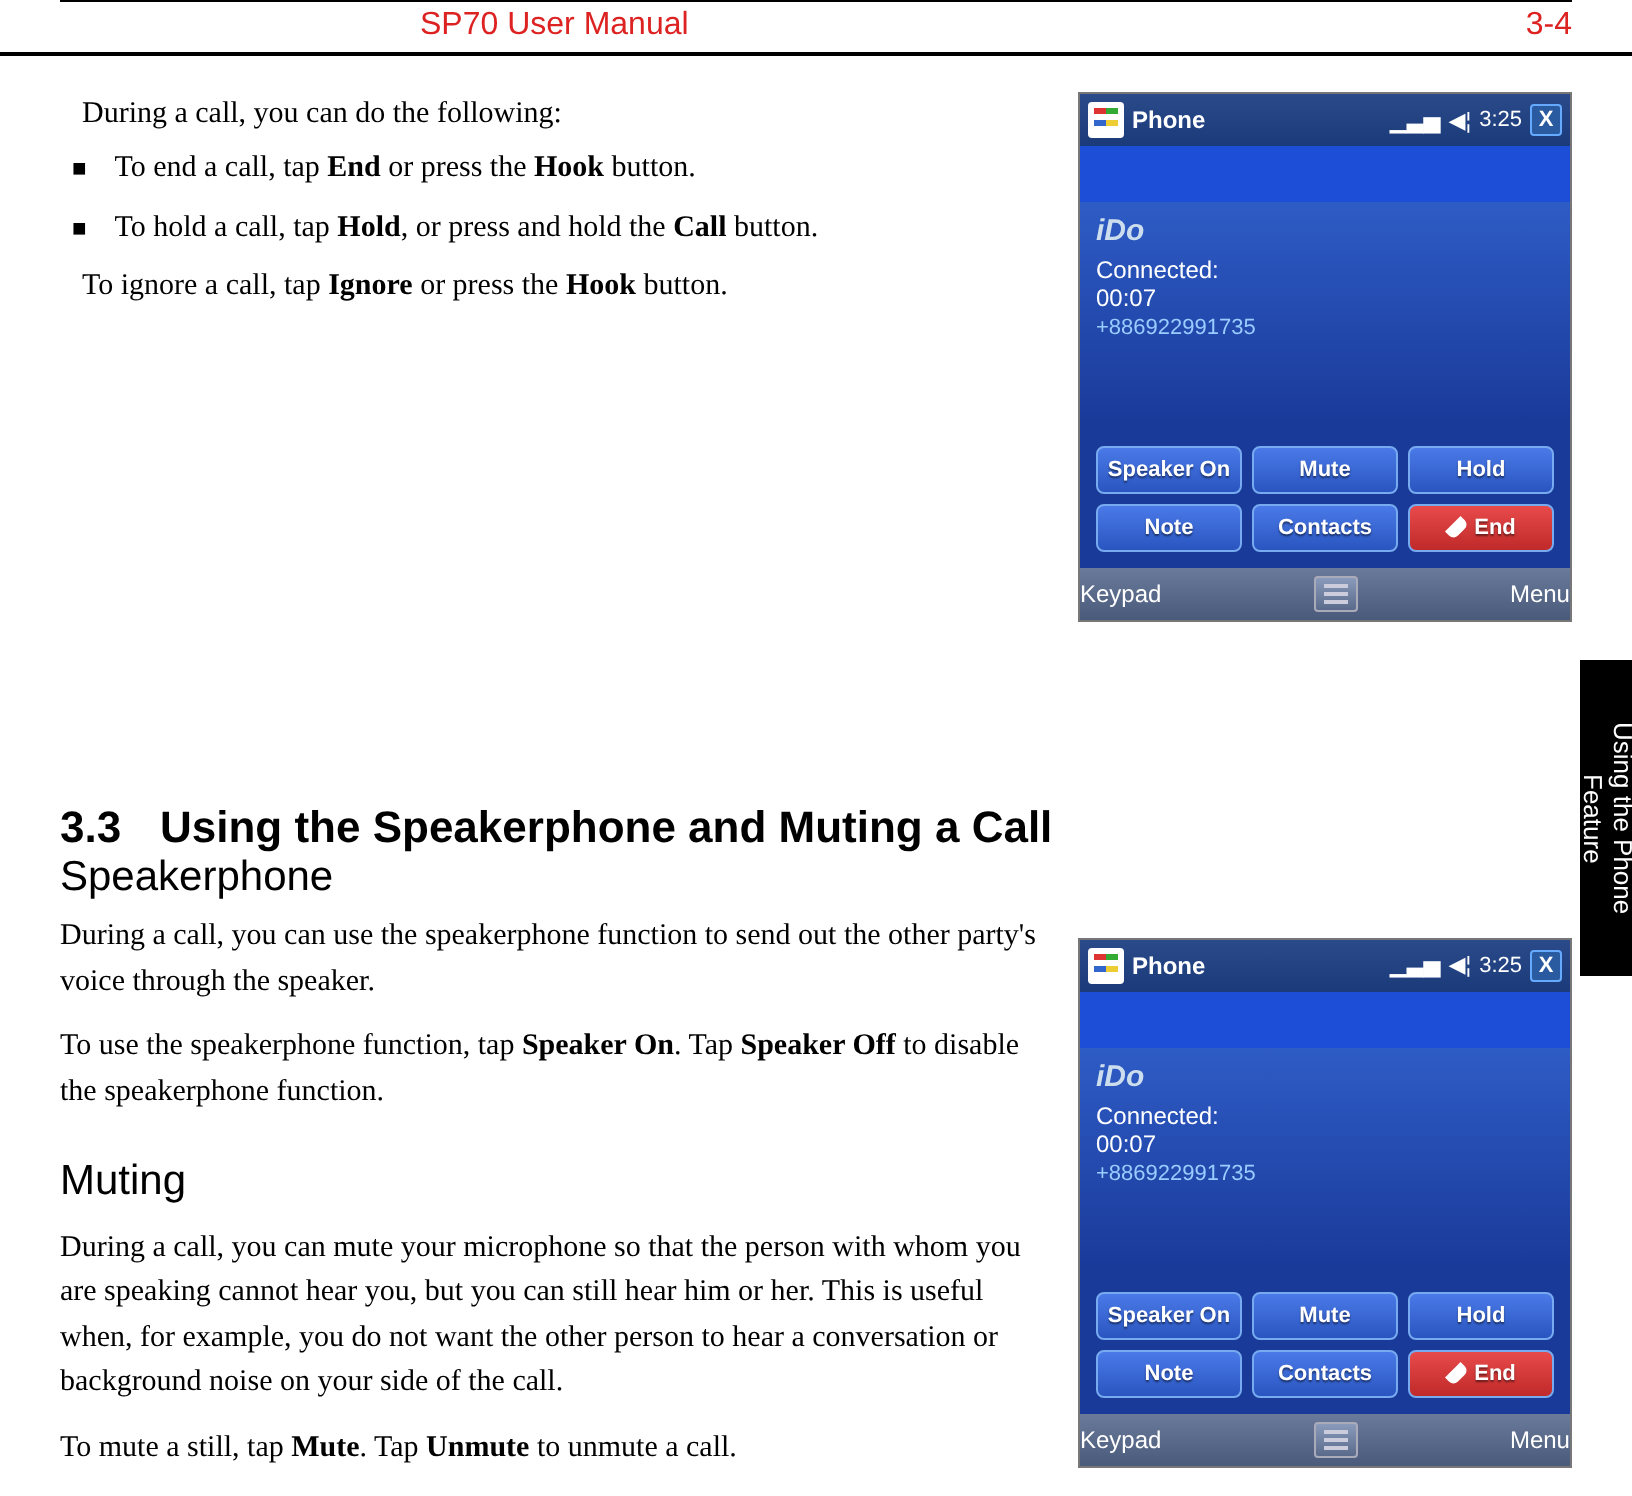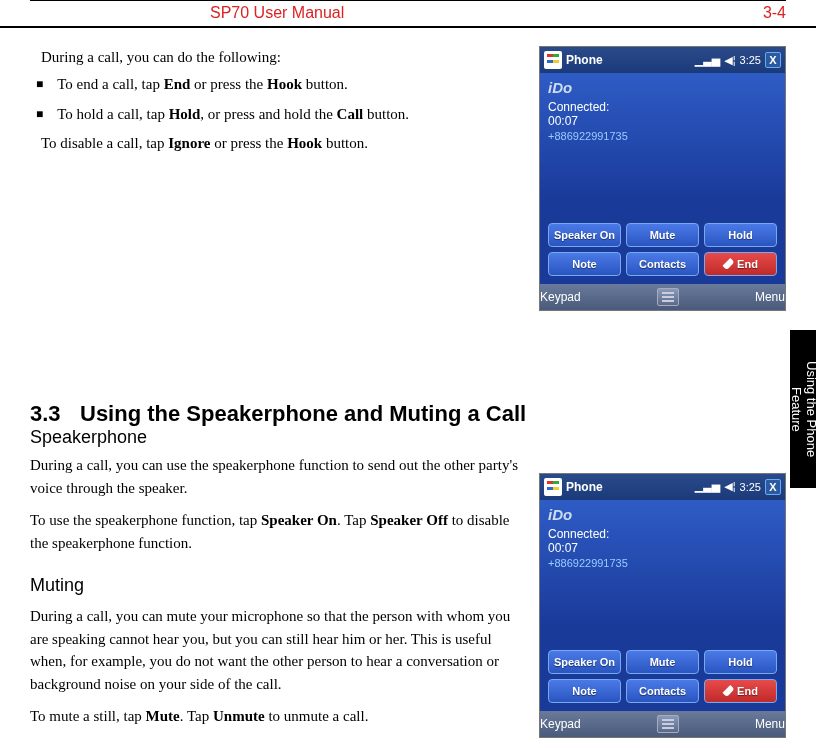--- a/index.html
+++ b/index.html
@@ -97,20 +97,21 @@
     display: flex; align-items: center; justify-content: center;
     font-size: 11px; font-weight: bold; border-radius: 2px;
   }
   .phone-body {
     flex: 1;
     background: linear-gradient(#2e5cc5, #1a3a9a 60%, #1a3a9a);
     color: #fff;
     position: relative;
     padding: 6px 8px;
     font-size: 13px;
+    margin-top: 28px;
   }
   .phone-logo {
     font-style: italic;
     font-size: 15px;
     font-weight: bold;
     color: #cde;
   }
   .phone-status-row {
     display: flex;
     justify-content: space-between;
@@ -181,27 +182,27 @@
   }
   h2 {
     font-family: Arial, Helvetica, sans-serif;
     font-weight: bold;
     font-size: 22px;
   }
   .sec-num { display:inline-block; width:50px; }
   h3 {
     font-family: Arial, Helvetica, sans-serif;
     font-weight: normal;
-    font-size: 18px;
+    font-size: 21px;
     margin-bottom: 6px;
   }
   .spk-row {
     display: flex;
     gap: 18px;
-    align-items: flex-end;
+    align-items: center;
   }
   .spk-text {
     flex: 1;
     font-size: 15px;
     line-height: 1.5;
   }
   .spk-text p { margin-bottom: 10px; }
   .side-tab {
     position: absolute;
     right: 0;
@@ -243,21 +244,21 @@
           <span>To end a call, tap </span><span class="bold">End</span><span> or press the </span><span class="bold">Hook</span><span> button.</span>
         </span>
       </div>
       <div class="bullet-row">
         <span class="bullet">■</span>
         <span>
           <span>To hold a call, tap </span><span class="bold">Hold</span><span>, or press and hold the </span><span class="bold">Call</span><span> button.</span>
         </span>
       </div>
       <p>
-        <span>To disable a call, tap </span><span class="bold">Ignore</span><span> or press the </span><span class="bold">Hook</span><span> button.</span>
+        <span>To ignore a call, tap </span><span class="bold">Ignore</span><span> or press the </span><span class="bold">Hook</span><span> button.</span>
       </p>
     </div>
 
     <div class="phone">
       <div class="phone-statusbar">
         <span class="win-flag"></span>
         <span class="sb-title">Phone</span>
         <span class="sb-icons">
           <span>▁▃▅</span>
           <span>◀¦</span>

